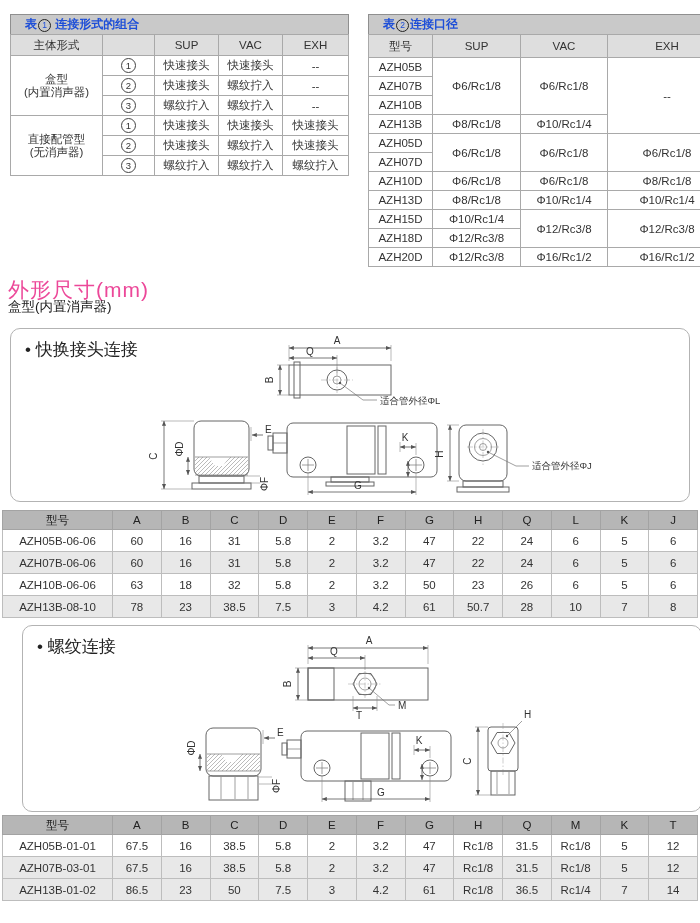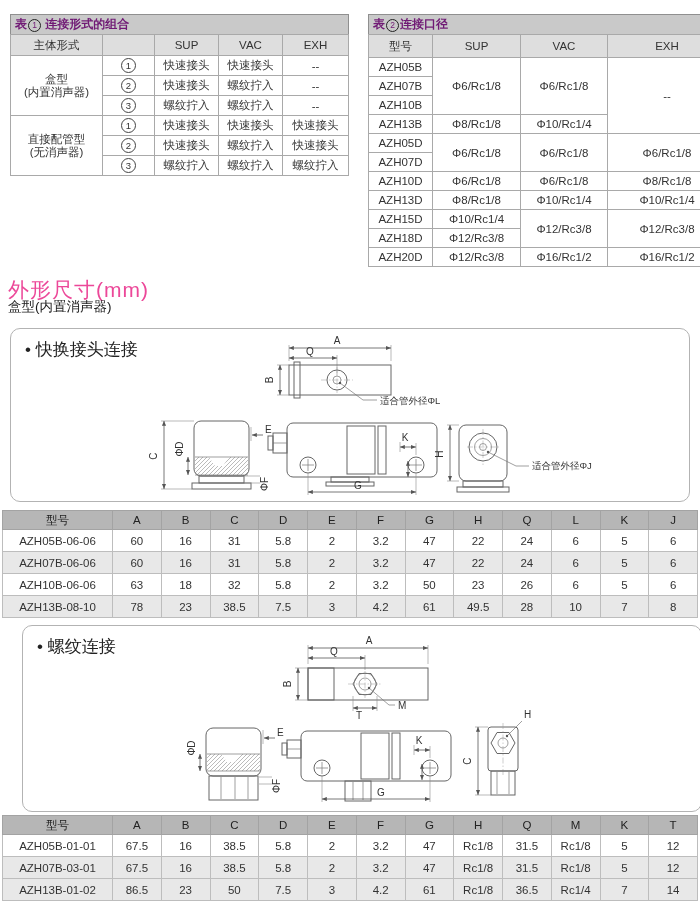--- a/index.html
+++ b/index.html
@@ -1,22 +1,22 @@
 <!DOCTYPE html>
 <html><head>
 <meta charset="utf-8">
 <style>
   html,body { margin:0; padding:0; background:#fff; }
   .page { position:relative; width:700px; height:923px; background:#fff; overflow:hidden;
           font-family:"Liberation Sans","DejaVu Sans",sans-serif; color:#333; }
 
   
   .ttl { background:#c9c9c9; border:1px solid #8f8f8f; border-bottom:none;
-         font-size:12px; font-weight:bold; color:#701a75; text-align:left;
-         padding:2px 0 2px 4px; line-height:14px; }
+         font-size:12px; font-weight:bold; color:#1d4ed8; text-align:left;
+         padding:2px 0 2px 14px; line-height:14px; }
 
   
   table.tbl { border-collapse:collapse; table-layout:fixed; width:100%; background:#fff; }
   table.tbl td { border:1px solid #a9a9a9; font-size:11.5px; text-align:center;
                  vertical-align:middle; padding:0; color:#333; white-space:nowrap; overflow:hidden; }
   .t1 tr { height:20px; } .t1 tr.hd { height:21px; background:#dedede;padding-left:25px; }
   .t2 tr { height:19px; } .t2 tr.hd { height:23px; background:#dedede; }
   .grp div { line-height:13px; font-size:11.5px; }
 
   
@@ -367,21 +367,21 @@
       </tr>
       <tr class="alt">
         <td>AZH13B-08-10</td>
             <td>78</td>
             <td>23</td>
             <td>38.5</td>
             <td>7.5</td>
             <td>3</td>
             <td>4.2</td>
             <td>61</td>
-            <td>49.5</td>
+            <td>50.7</td>
             <td>28</td>
             <td>10</td>
             <td>7</td>
             <td>8</td>
       </tr>
     </tbody>
       </table>
   </div>
 
   <div class="dbox" style="top:625px; height:185px;margin-left:12px;">

